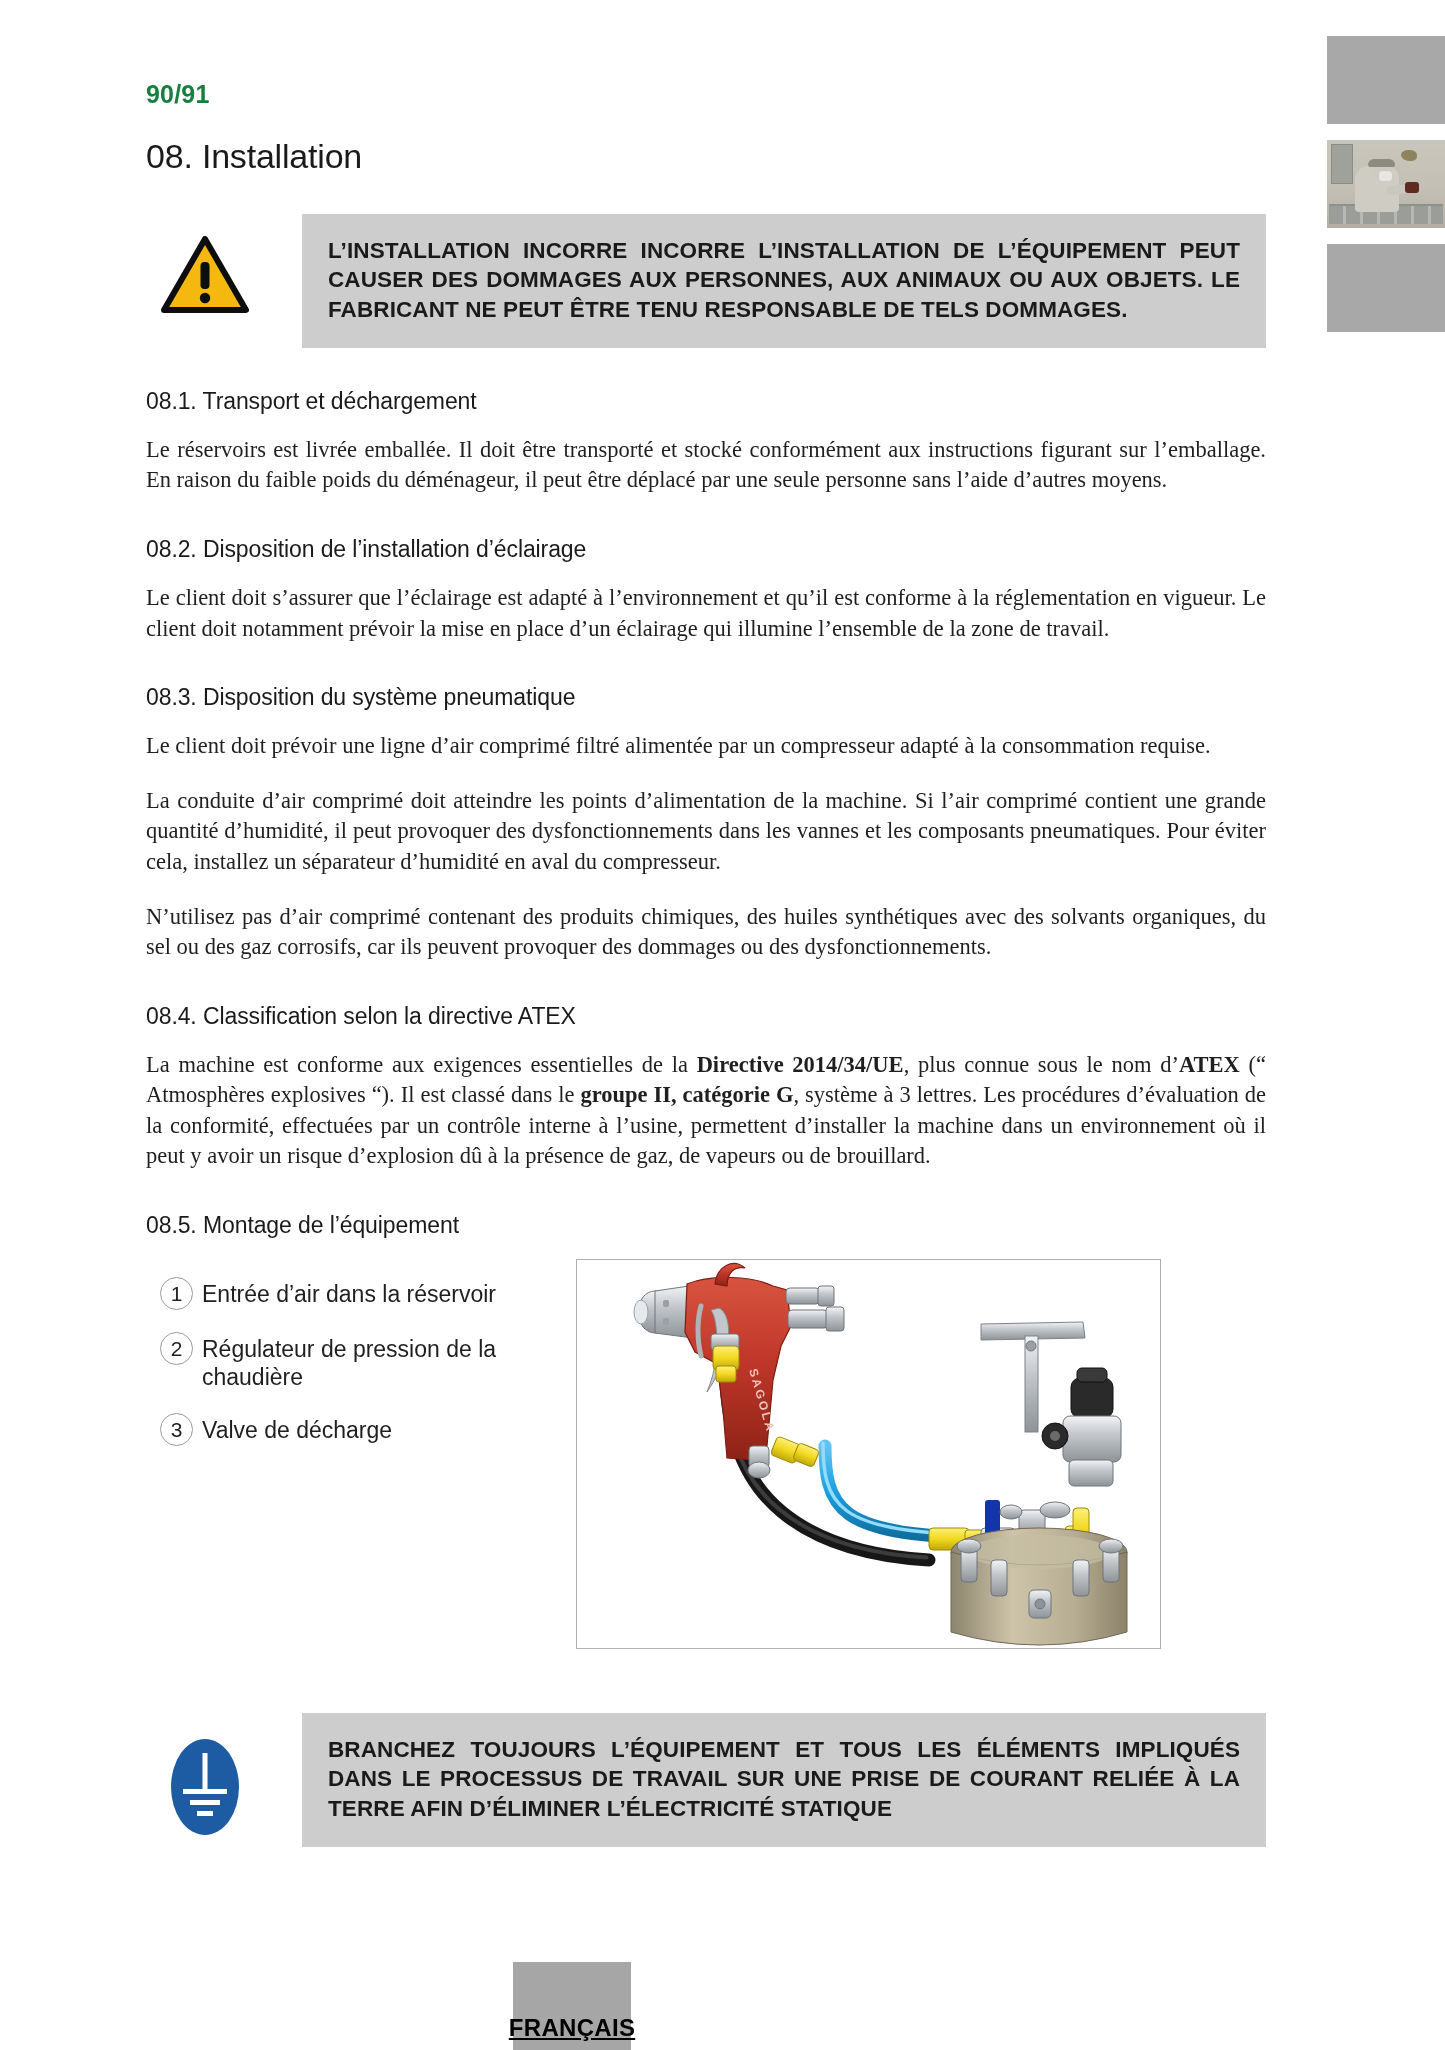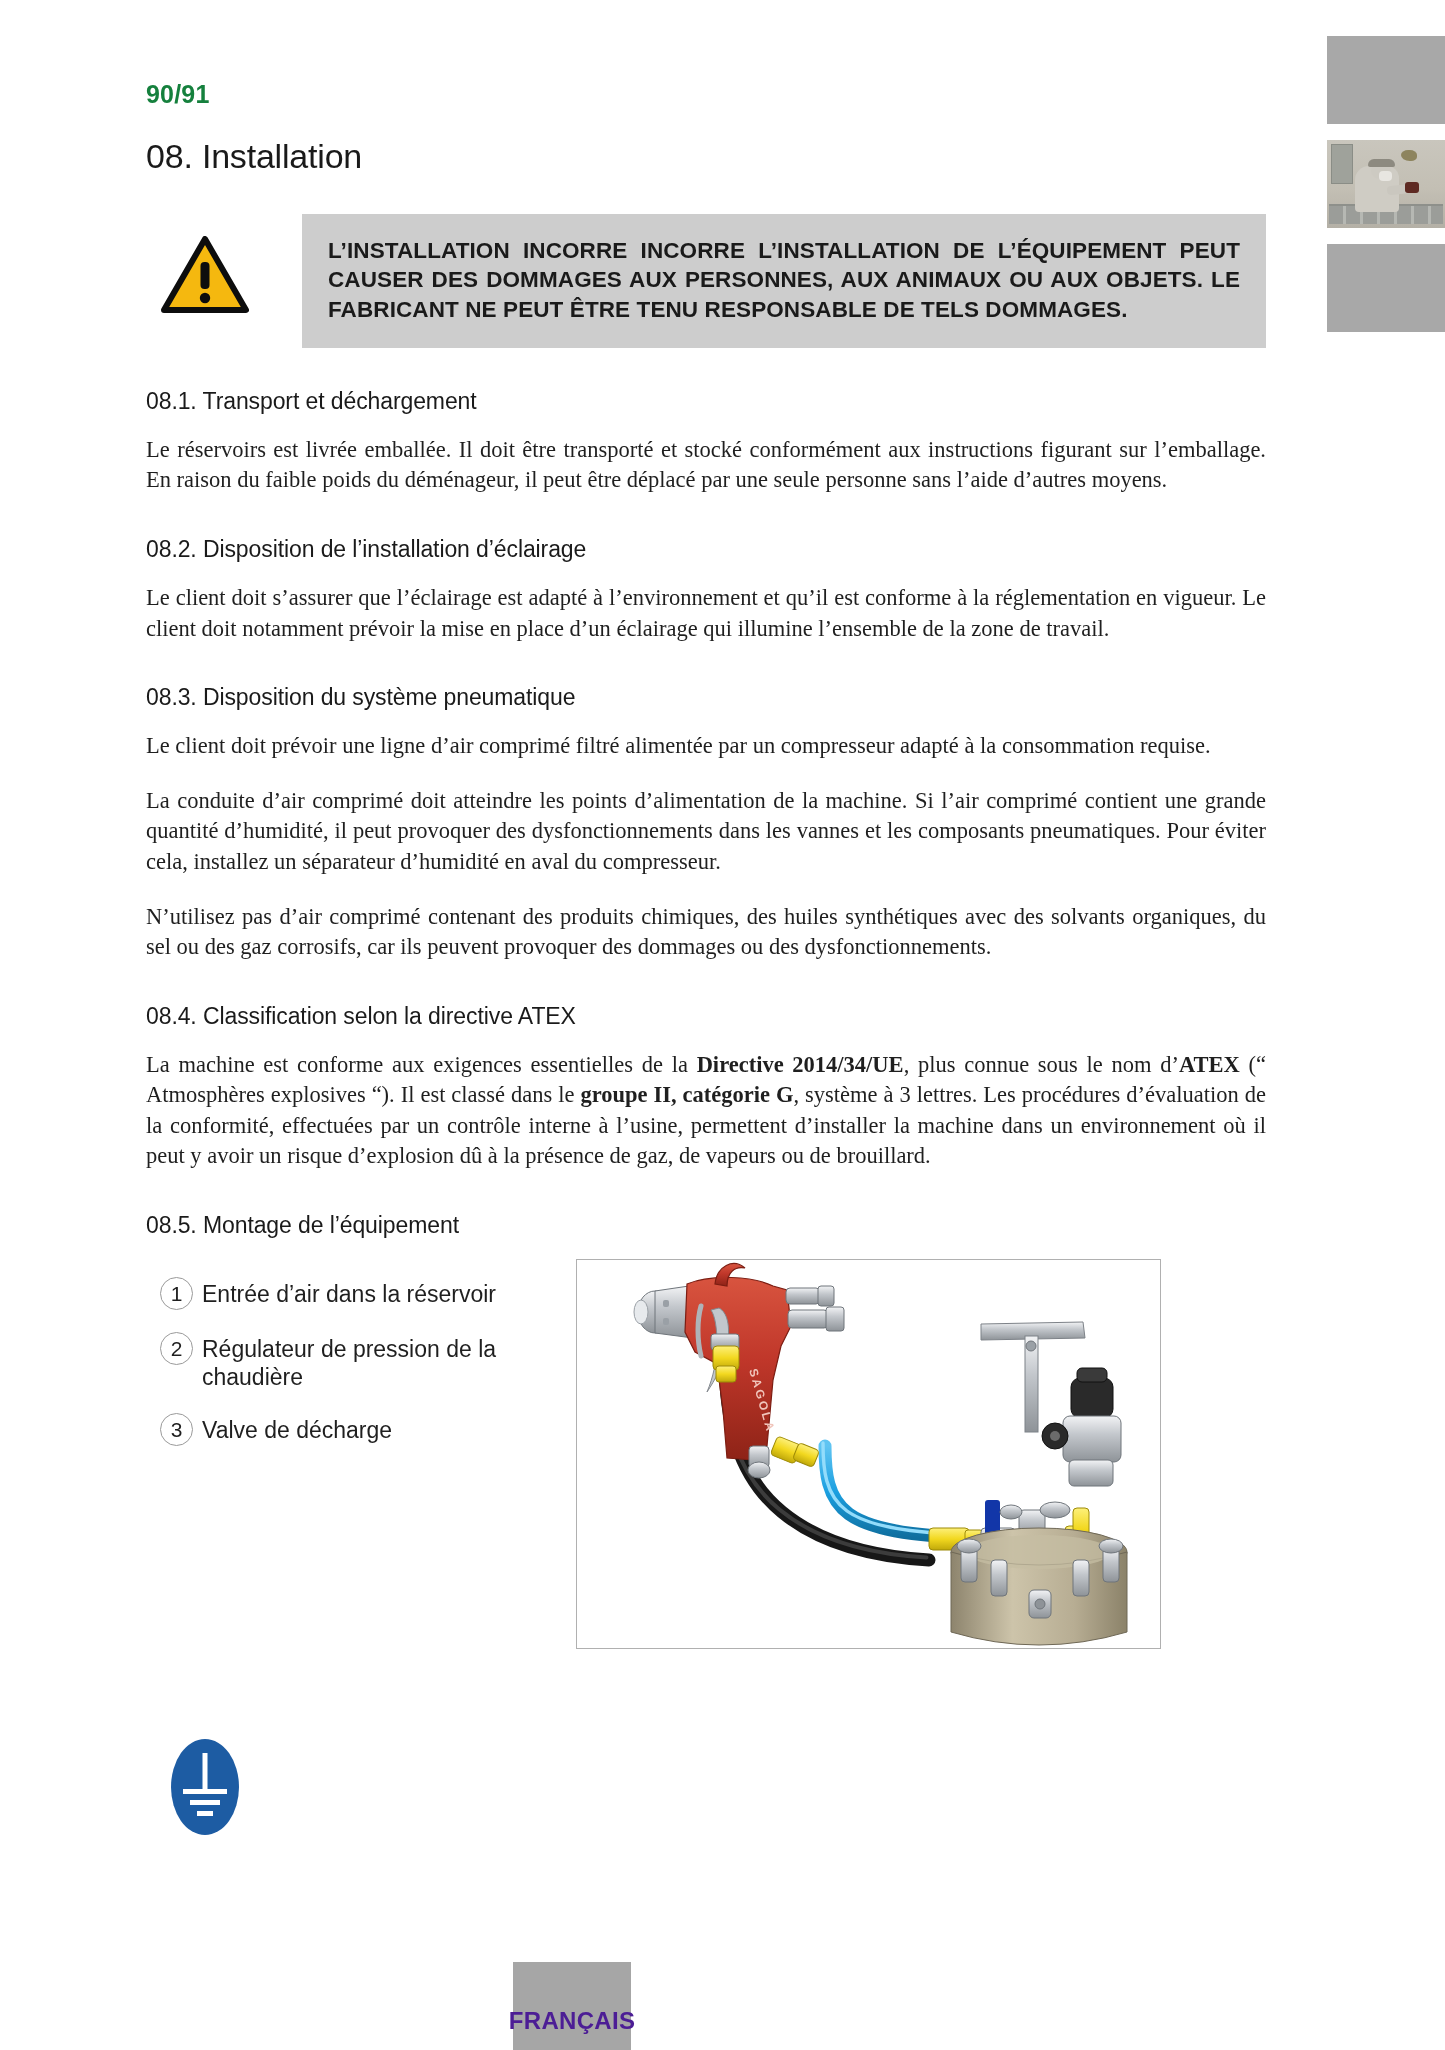--- a/index.html
+++ b/index.html
@@ -201,28 +201,29 @@
   .figure svg { display: block; }
 
   
   .footer-tab {
     position: absolute;
     left: 513px;
     top: 1962px;
     width: 118px;
     height: 88px;
     background: #a6a6a6;
-    color: #4c1d95;
+    color: #000000;
     font-size: 24px;
     font-weight: bold;
     display: flex;
     align-items: flex-end;
     justify-content: center;
-    padding-bottom: 15px;
+    padding-bottom: 8px;
     letter-spacing: 0.3px;
+    text-decoration: underline;
   }
 </style>
 </head>
 <body>
 
 <div class="page">
 
   <div class="thumb-rail">
     <div class="thumb"></div>
     <div class="thumb photo">
@@ -431,19 +432,22 @@
     <div class="notice" style="margin-top:64px;">
       <div class="notice-icon">
         <svg width="84" height="104" viewBox="0 0 84 104" aria-hidden="true">
           <ellipse cx="42" cy="52" rx="34" ry="48" fill="#1d5ca3"></ellipse>
           <rect x="39.5" y="18" width="5" height="38" fill="#ffffff"></rect>
           <rect x="20" y="54" width="44" height="5" fill="#ffffff"></rect>
           <rect x="27" y="65" width="30" height="5" fill="#ffffff"></rect>
           <rect x="34" y="76" width="16" height="5" fill="#ffffff"></rect>
         </svg>
       </div>
+      <div class="notice-body">
+        <p>BRANCHEZ TOUJOURS L’ÉQUIPEMENT ET TOUS LES ÉLÉMENTS IMPLIQUÉS DANS LE PROCESSUS DE TRAVAIL SUR UNE PRISE DE COURANT RELIÉE À LA TERRE AFIN D’ÉLIMINER L’ÉLECTRICITÉ STATIQUE</p>
+      </div>
     </div>
 
   </div>
 
   <div class="footer-tab">FRANÇAIS</div>
 
 </div>
 
 </body></html>

